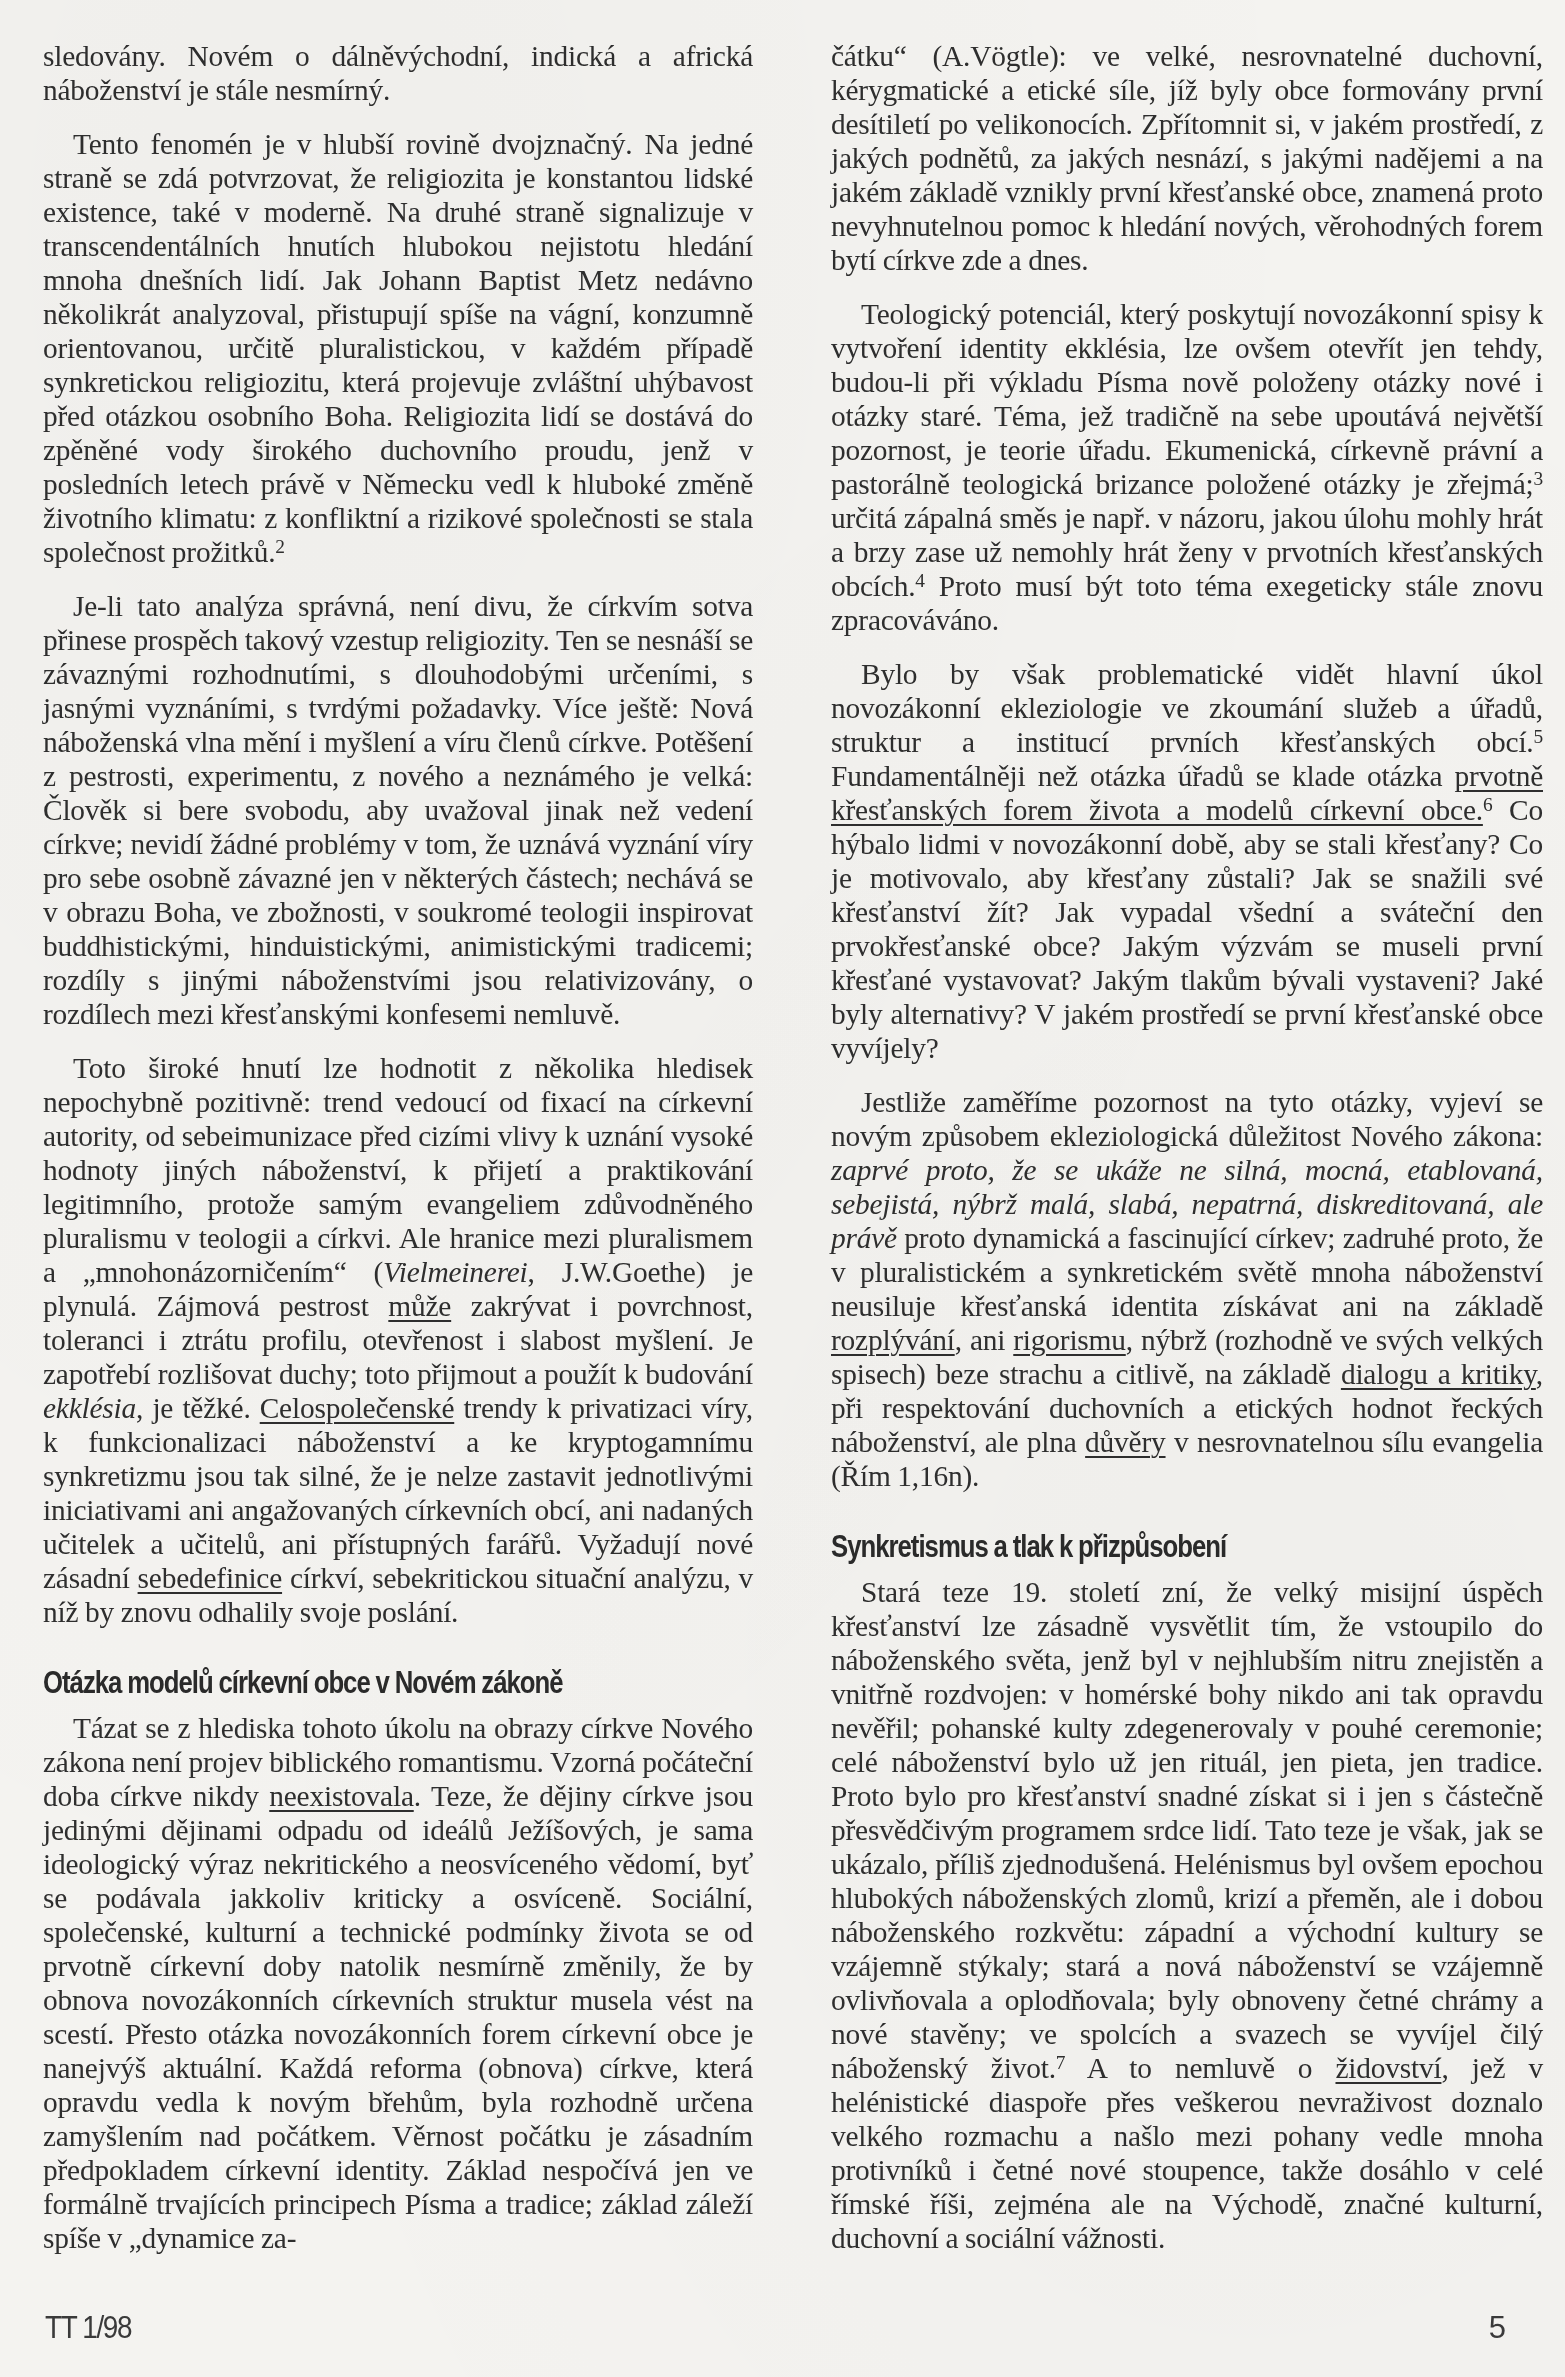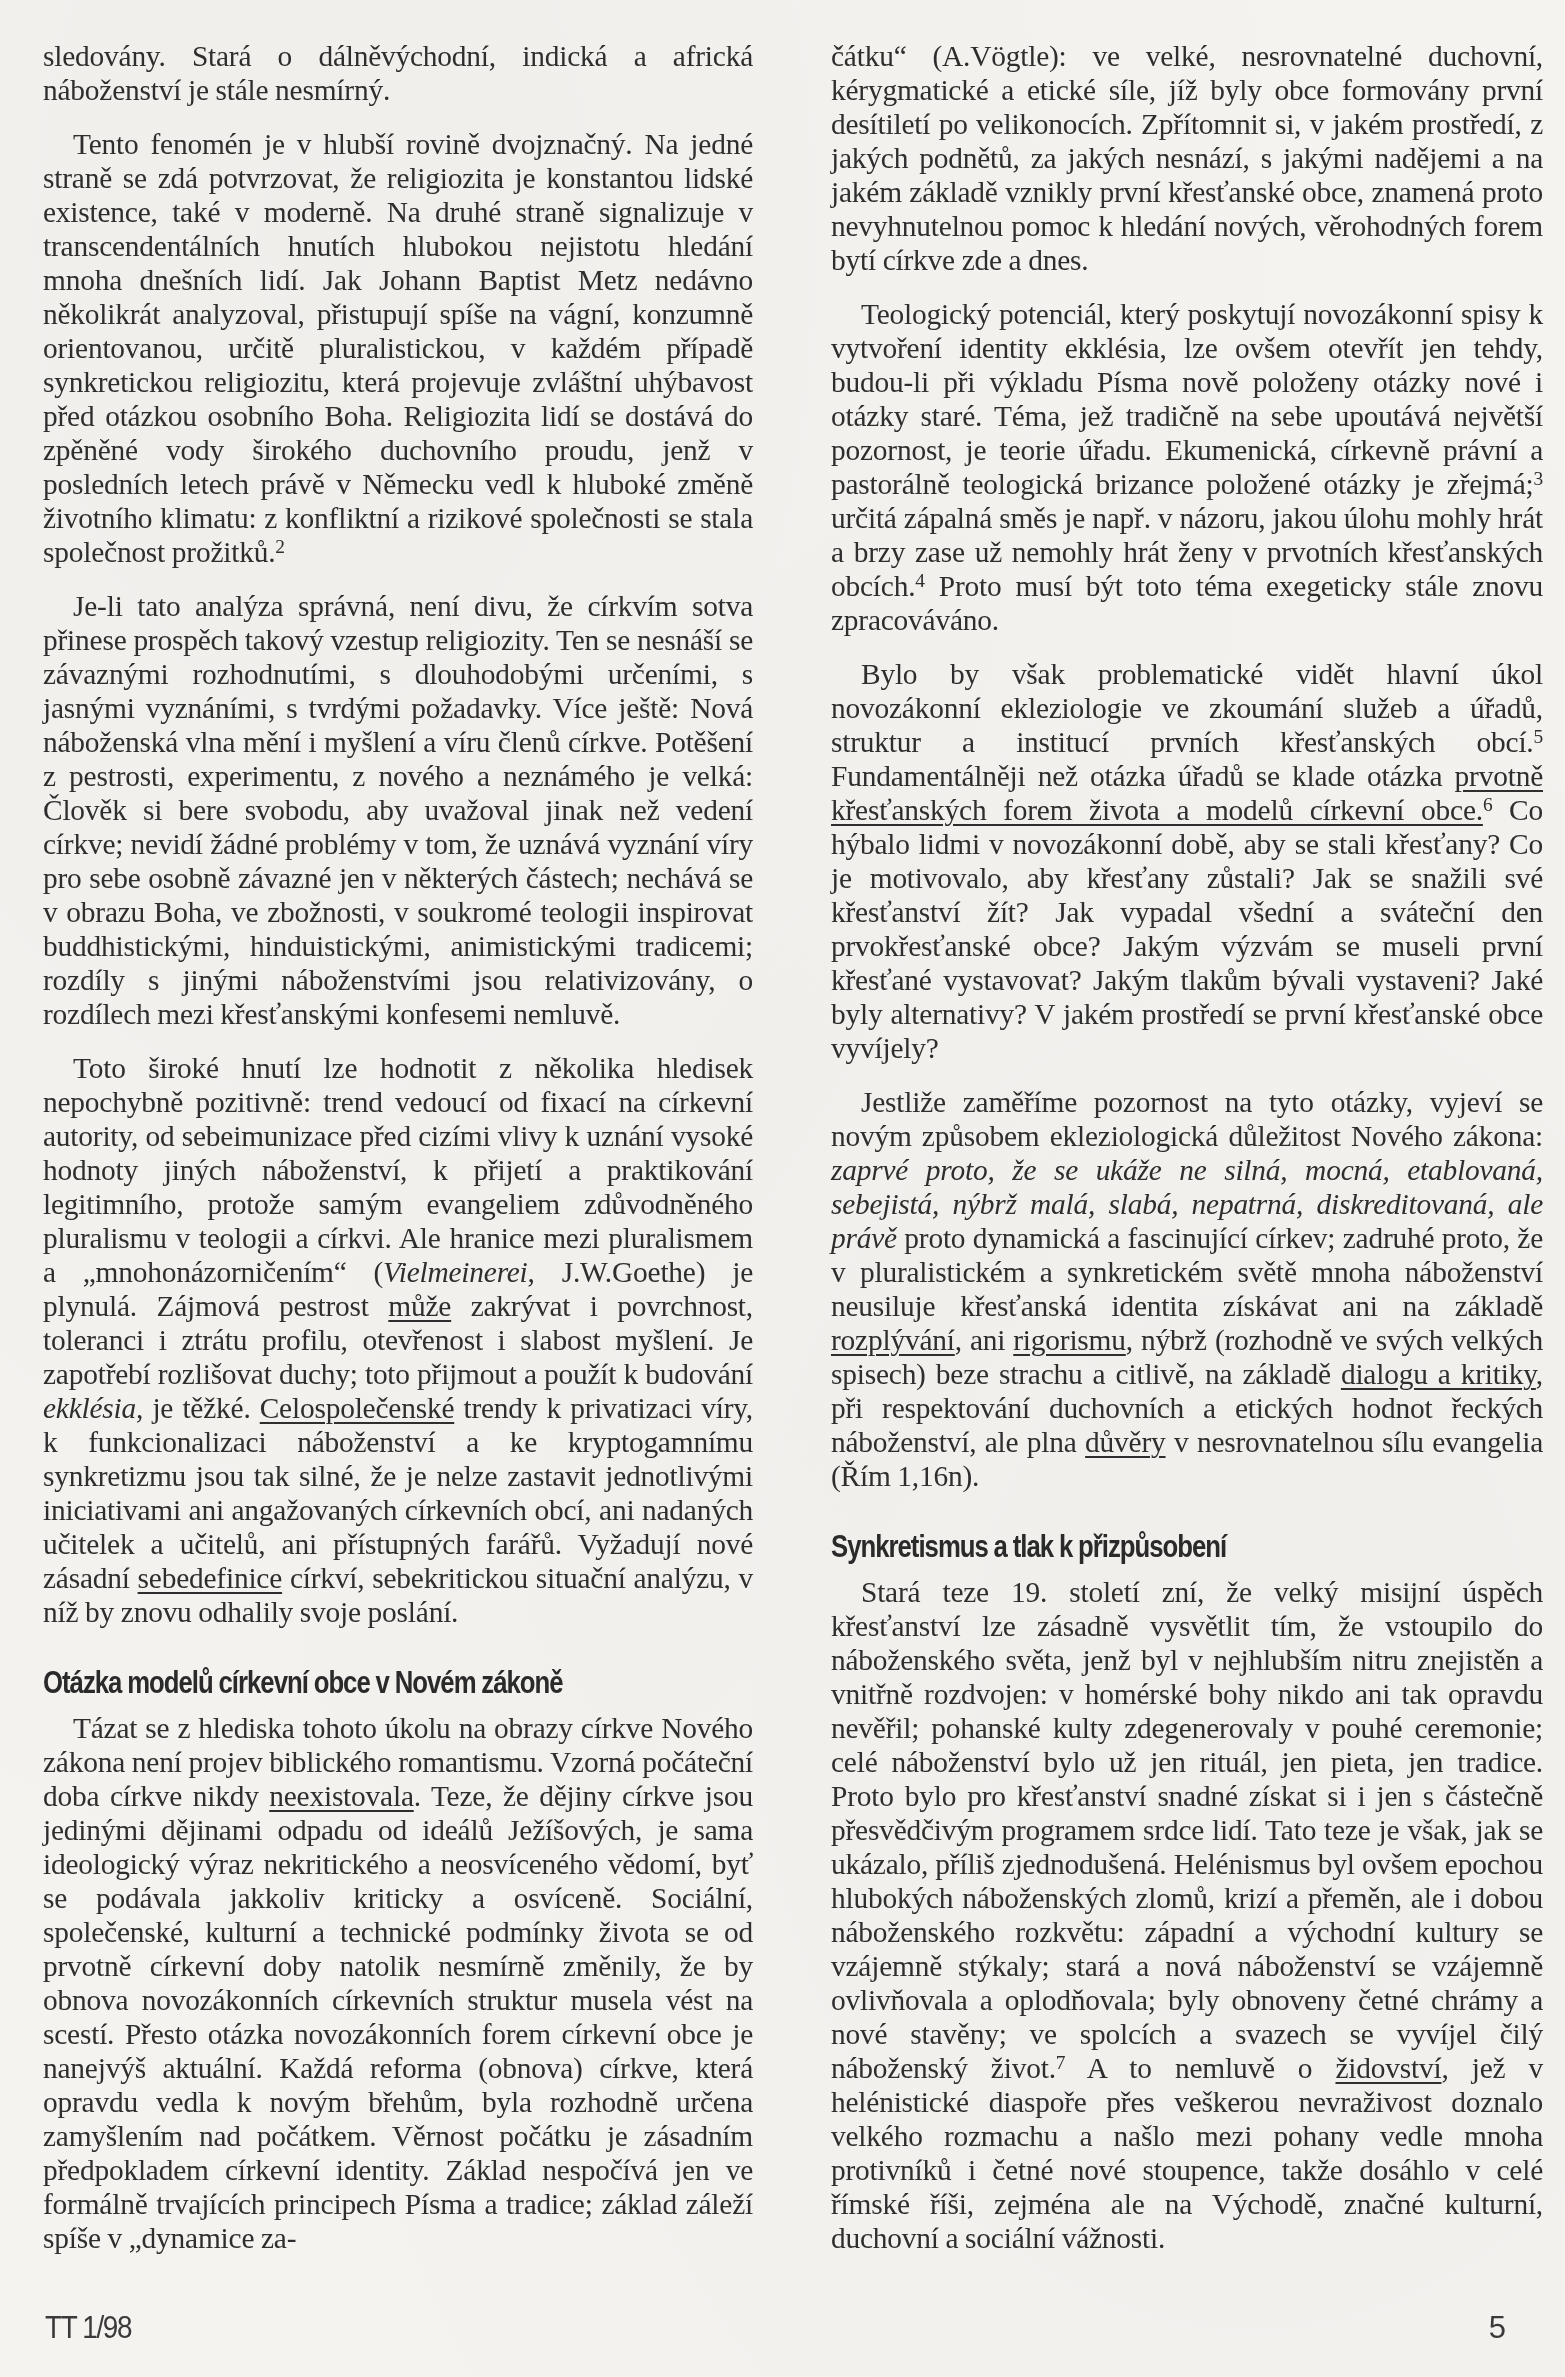--- a/index.html
+++ b/index.html
@@ -50,21 +50,21 @@
   }
   .footer-left  { left: 45px; letter-spacing: -1.5px; transform: scaleX(0.9); transform-origin: left; }
   .footer-right { right: 60px; }
 </style>
 </head>
 <body>
 
 <div class="page-bg"></div>
 
 <div class="column col-left">
-  <p class="cont">sledovány. Stará o dálněvýchodní, indická a africká náboženství je stále nesmírný.</p>
+  <p class="cont">sledovány. Novém o dálněvýchodní, indická a africká náboženství je stále nesmírný.</p>
 
   <p><span>Tento fenomén je v hlubší rovině dvojznačný. Na jedné straně se zdá potvrzovat, že religiozita je konstantou lidské existence, také v moderně. Na druhé straně signalizuje v transcendentálních hnutích hlubokou nejistotu hledání mnoha dnešních lidí. Jak Johann Baptist Metz nedávno několikrát analyzoval, přistupují spíše na vágní, konzumně orientovanou, určitě pluralistickou, v každém případě synkretickou religiozitu, která projevuje zvláštní uhýbavost před otázkou osobního Boha. Religiozita lidí se dostává do zpěněné vody širokého duchovního proudu, jenž v posledních letech právě v Německu vedl k hluboké změně životního klimatu: z konfliktní a rizikové společnosti se stala společnost prožitků.</span><sup>2</sup></p>
 
   <p>Je-li tato analýza správná, není divu, že církvím sotva přinese prospěch takový vzestup religiozity. Ten se nesnáší se závaznými rozhodnutími, s dlouhodobými určeními, s jasnými vyznáními, s tvrdými požadavky. Více ještě: Nová náboženská vlna mění i myšlení a víru členů církve. Potěšení z pestrosti, experimentu, z nového a neznámého je velká: Člověk si bere svobodu, aby uvažoval jinak než vedení církve; nevidí žádné problémy v tom, že uznává vyznání víry pro sebe osobně závazné jen v některých částech; nechává se v obrazu Boha, ve zbožnosti, v soukromé teologii inspirovat buddhistickými, hinduistickými, animistickými tradicemi; rozdíly s jinými náboženstvími jsou relativizovány, o rozdílech mezi křesťanskými konfesemi nemluvě.</p>
 
   <p><span>Toto široké hnutí lze hodnotit z několika hledisek nepochybně pozitivně: trend vedoucí od fixací na církevní autority, od sebeimunizace před cizími vlivy k uznání vysoké hodnoty jiných náboženství, k přijetí a praktikování legitimního, protože samým evangeliem zdůvodněného pluralismu v teologii a církvi. Ale hranice mezi pluralismem a „mnohonázorničením“ (</span><em>Vielmeinerei</em><span>, J.W.Goethe) je plynulá. Zájmová pestrost </span><span class="u">může</span><span> zakrývat i povrchnost, toleranci i ztrátu profilu, otevřenost i slabost myšlení. Je zapotřebí rozlišovat duchy; toto přijmout a použít k budování </span><em>ekklésia</em><span>, je těžké. </span><span class="u">Celospolečenské</span><span> trendy k privatizaci víry, k funkcionalizaci náboženství a ke kryptogamnímu synkretizmu jsou tak silné, že je nelze zastavit jednotlivými iniciativami ani angažovaných církevních obcí, ani nadaných učitelek a učitelů, ani přístupných farářů. Vyžadují nové zásadní </span><span class="u">sebedefinice</span><span> církví, sebekritickou situační analýzu, v níž by znovu odhalily svoje poslání.</span></p>
 
   <h2>Otázka modelů církevní obce v Novém zákoně</h2>
 
   <p><span>Tázat se z hlediska tohoto úkolu na obrazy církve Nového zákona není projev biblického romantismu. Vzorná počáteční doba církve nikdy </span><span class="u">neexistovala</span><span>. Teze, že dějiny církve jsou jedinými dějinami odpadu od ideálů Ježíšových, je sama ideologický výraz nekritického a neosvíceného vědomí, byť se podávala jakkoliv kriticky a osvíceně. Sociální, společenské, kulturní a technické podmínky života se od prvotně církevní doby natolik nesmírně změnily, že by obnova novozákonních církevních struktur musela vést na scestí. Přesto otázka novozákonních forem církevní obce je nanejvýš aktuální. Každá reforma (obnova) církve, která opravdu vedla k novým břehům, byla rozhodně určena zamyšlením nad počátkem. Věrnost počátku je zásadním předpokladem církevní identity. Základ nespočívá jen ve formálně trvajících principech Písma a tradice; základ záleží spíše v „dynamice za-</span></p>

